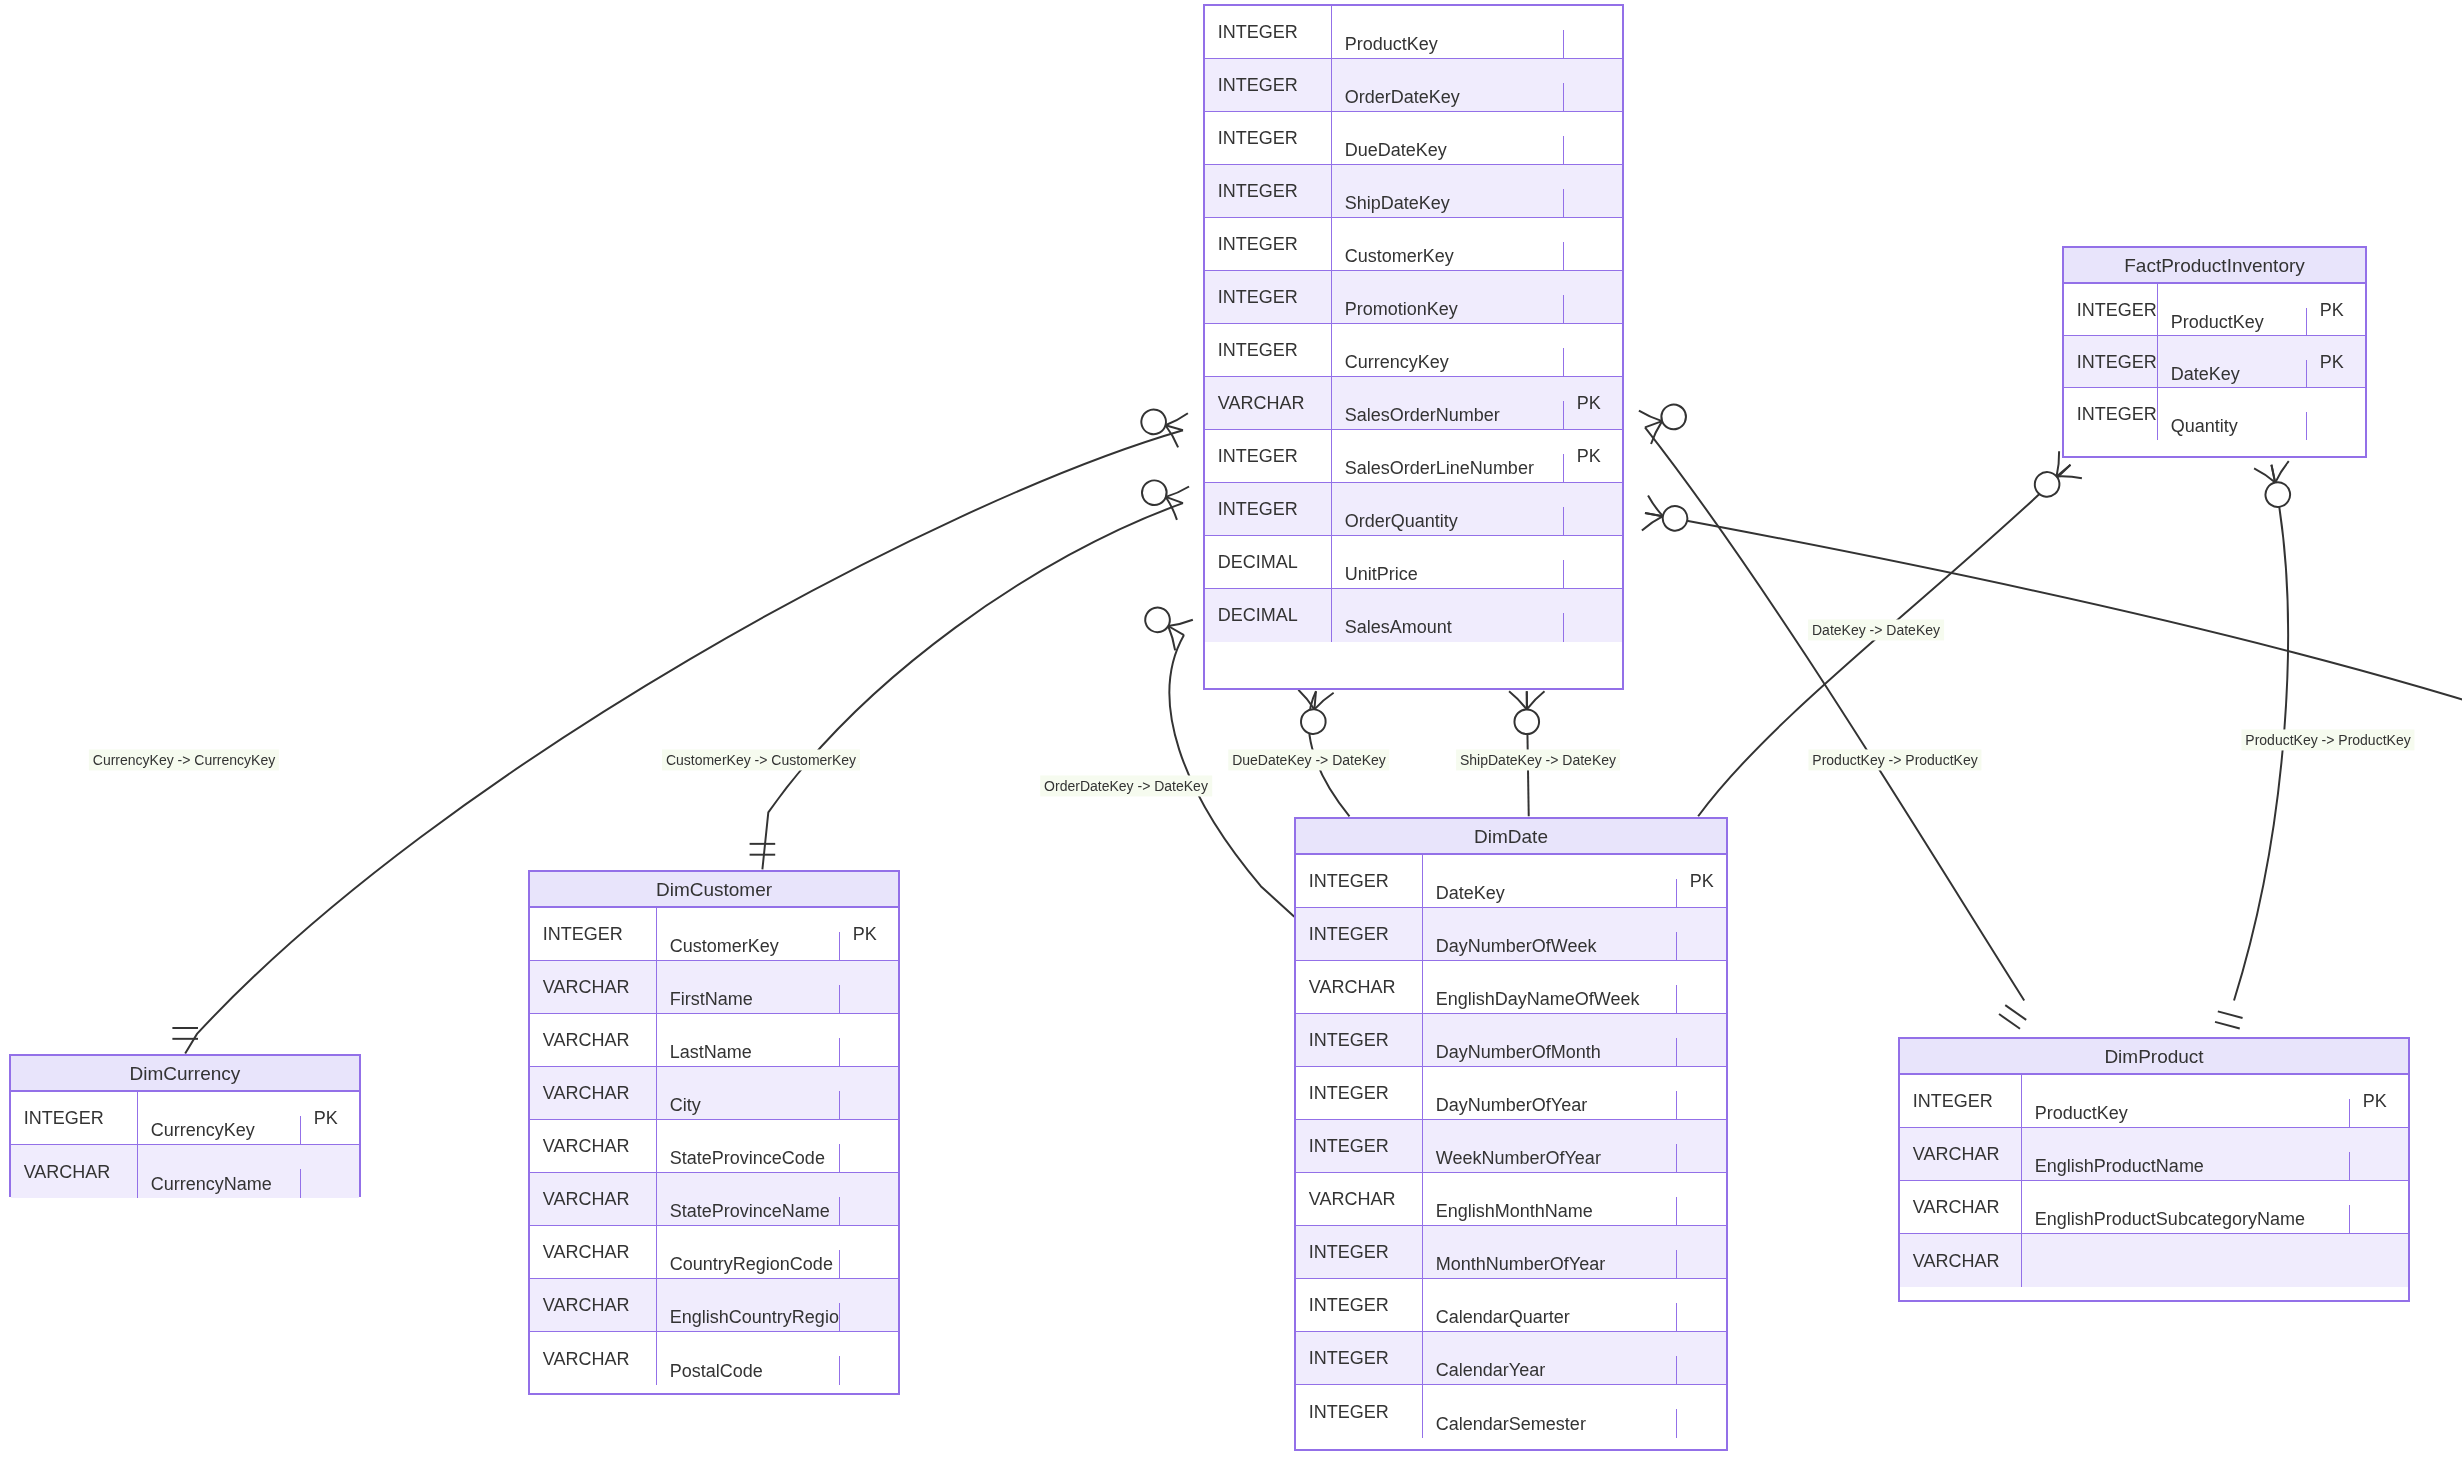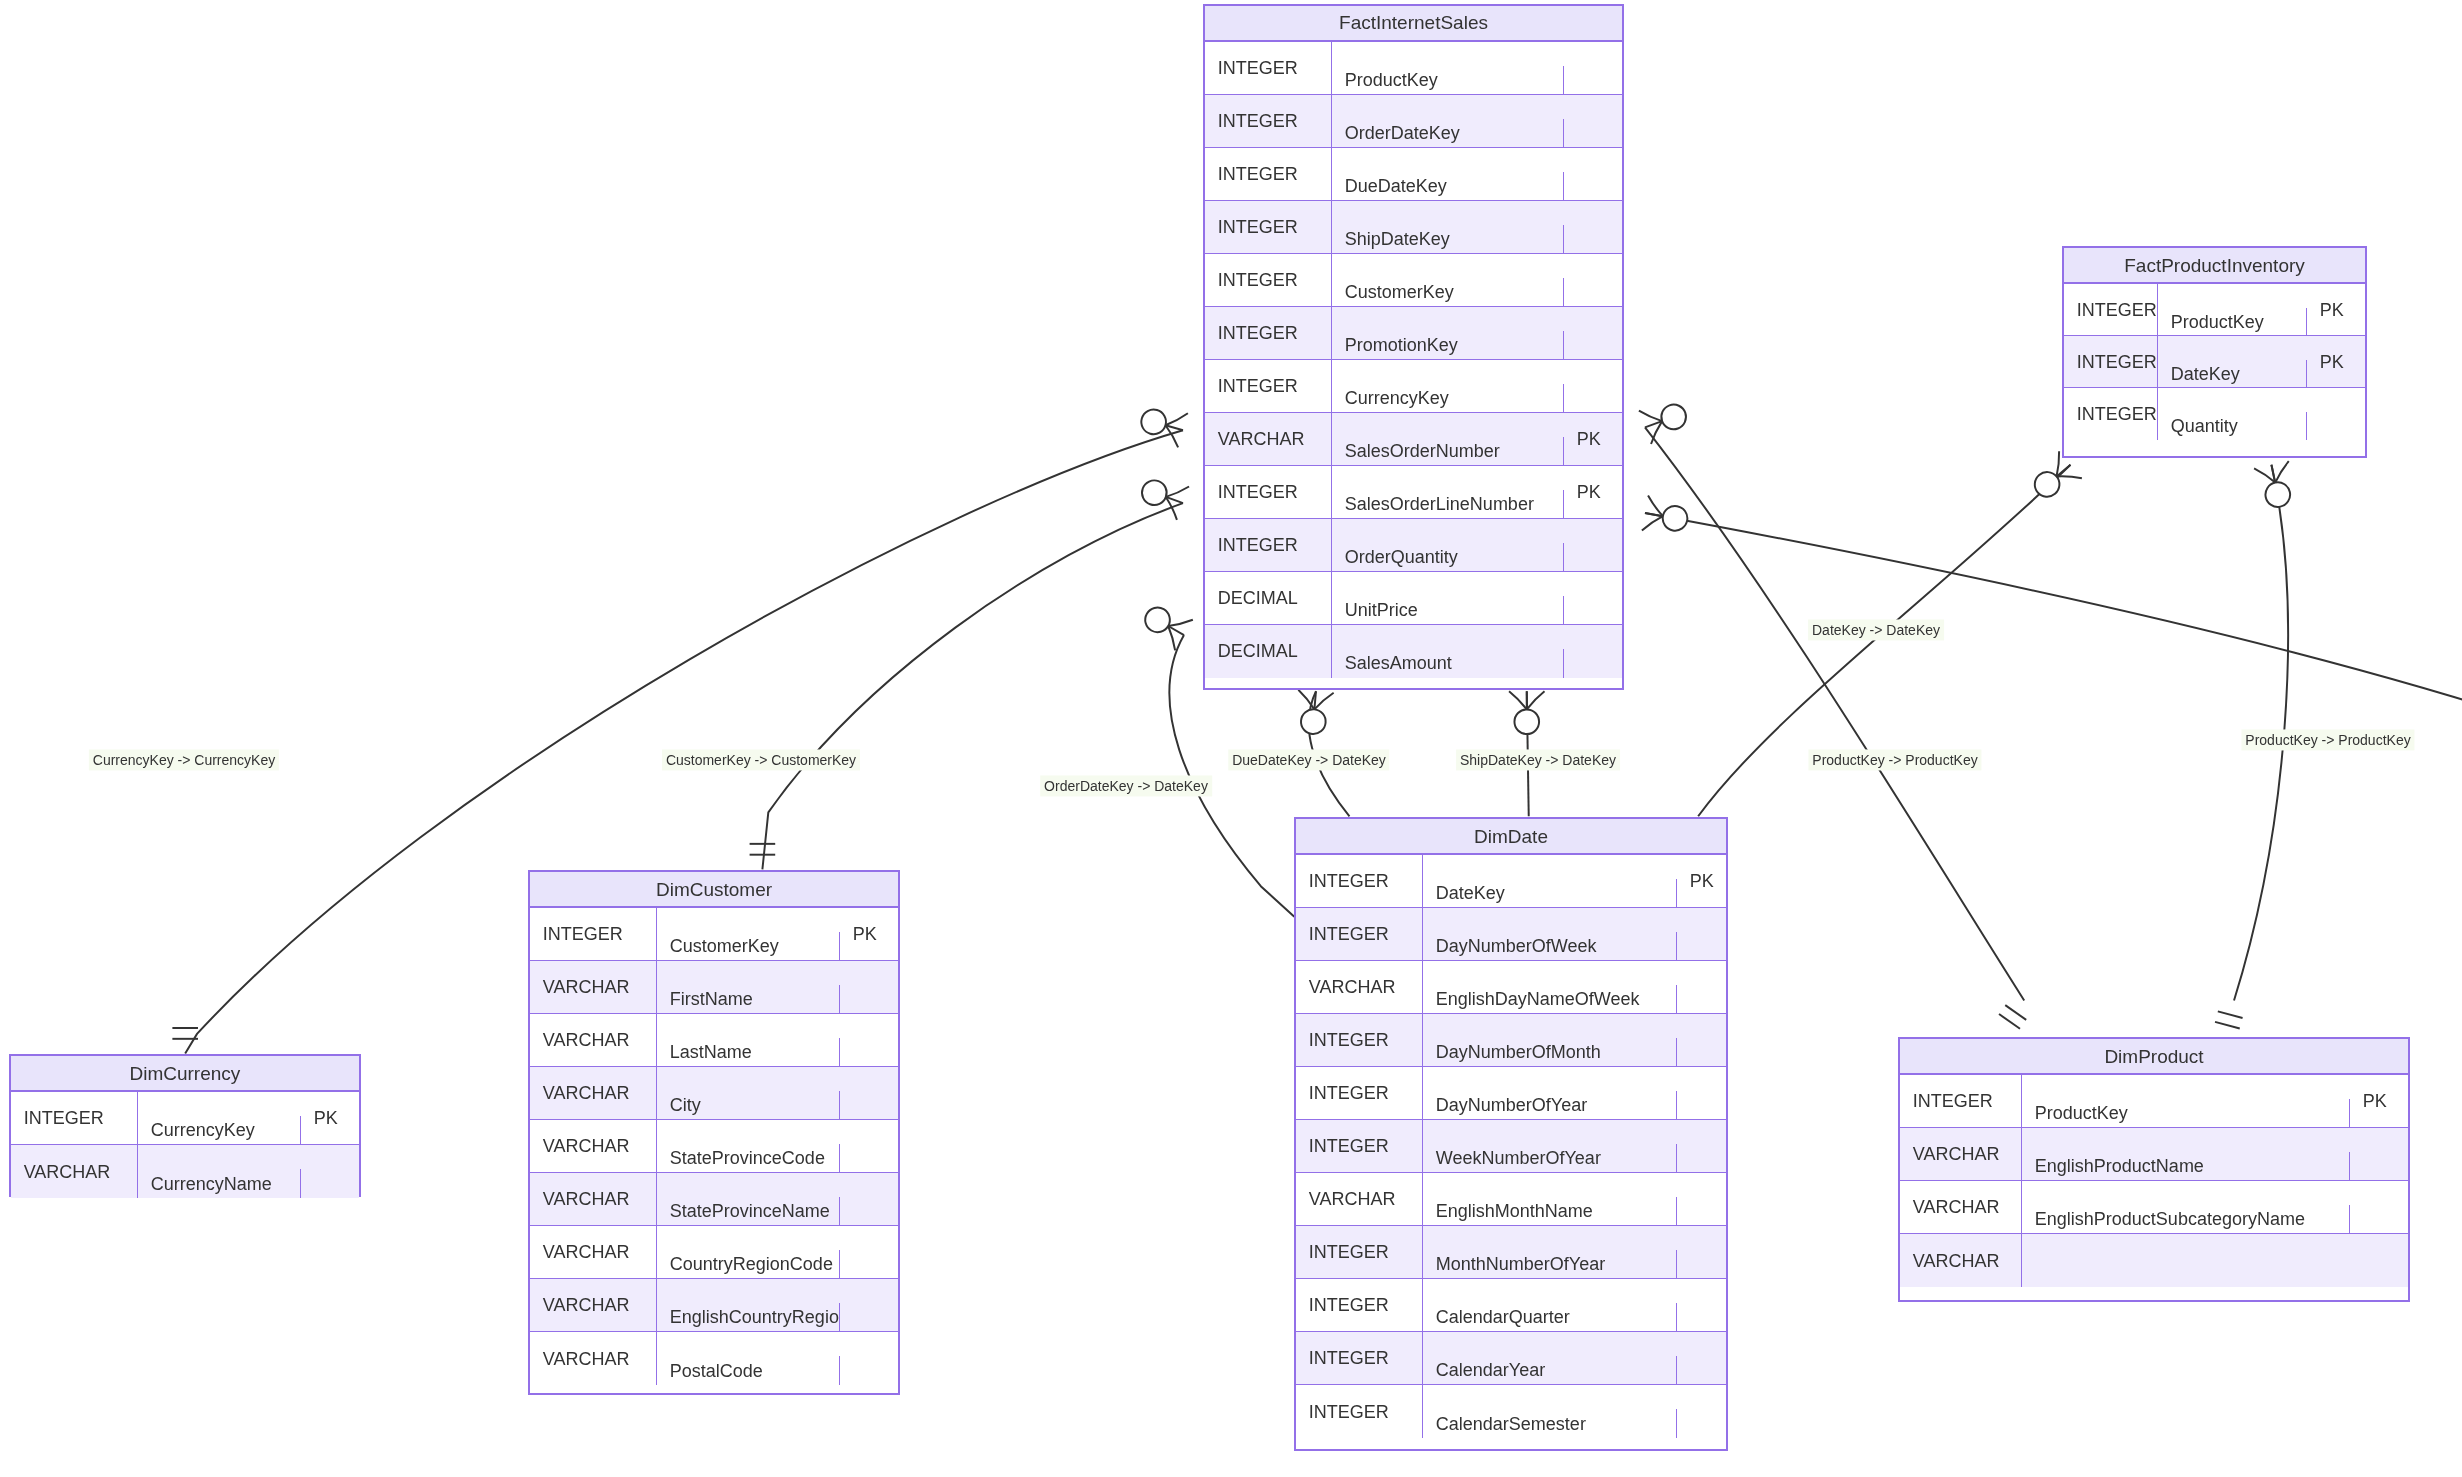--- a/index.html
+++ b/index.html
@@ -180,21 +180,20 @@
           <path d="M 37 0 Q 16 -16 0 -36" class="edge-marker"></path>
           <path d="M 37 0 Q 16 16 0 36" class="edge-marker"></path>
         </g>
         <g transform="translate(5760,1766) rotate(250)">
           <path d="M 30 -26 L 30 26" class="edge-marker"></path>
           <path d="M 52 -26 L 52 26" class="edge-marker"></path>
         </g>
       </g>
     </svg>
 <div class="entity" style="left: 1203px; top: 3.9px; width: 421px; height: 686px; border-color: rgb(147, 112, 232);">
-      <div class="entity-title" style="height: 36px; background: rgb(232, 228, 251); border-bottom-color: rgb(147, 112, 232);">FactInternetSales</div>
       <div class="entity-rows">
         <div class="entity-row" style="height: 53px; border-bottom-color: rgb(147, 112, 232);">
           <div class="cell cell-type" style="width: 127px; flex: 0 0 127px; border-right-color: rgb(147, 112, 232);">INTEGER</div>
           <div class="cell cell-name" style="border-right-color: rgb(147, 112, 232);">ProductKey</div>
           <div class="cell cell-key" style="width: 58px; flex: 0 0 58px;"></div>
         </div>
         <div class="entity-row alt" style="height: 53px; border-bottom-color: rgb(147, 112, 232); background: rgb(240, 236, 253);">
           <div class="cell cell-type" style="width: 127px; flex: 0 0 127px; border-right-color: rgb(147, 112, 232);">INTEGER</div>
           <div class="cell cell-name" style="border-right-color: rgb(147, 112, 232);">OrderDateKey</div>
           <div class="cell cell-key" style="width: 58px; flex: 0 0 58px;"></div>

